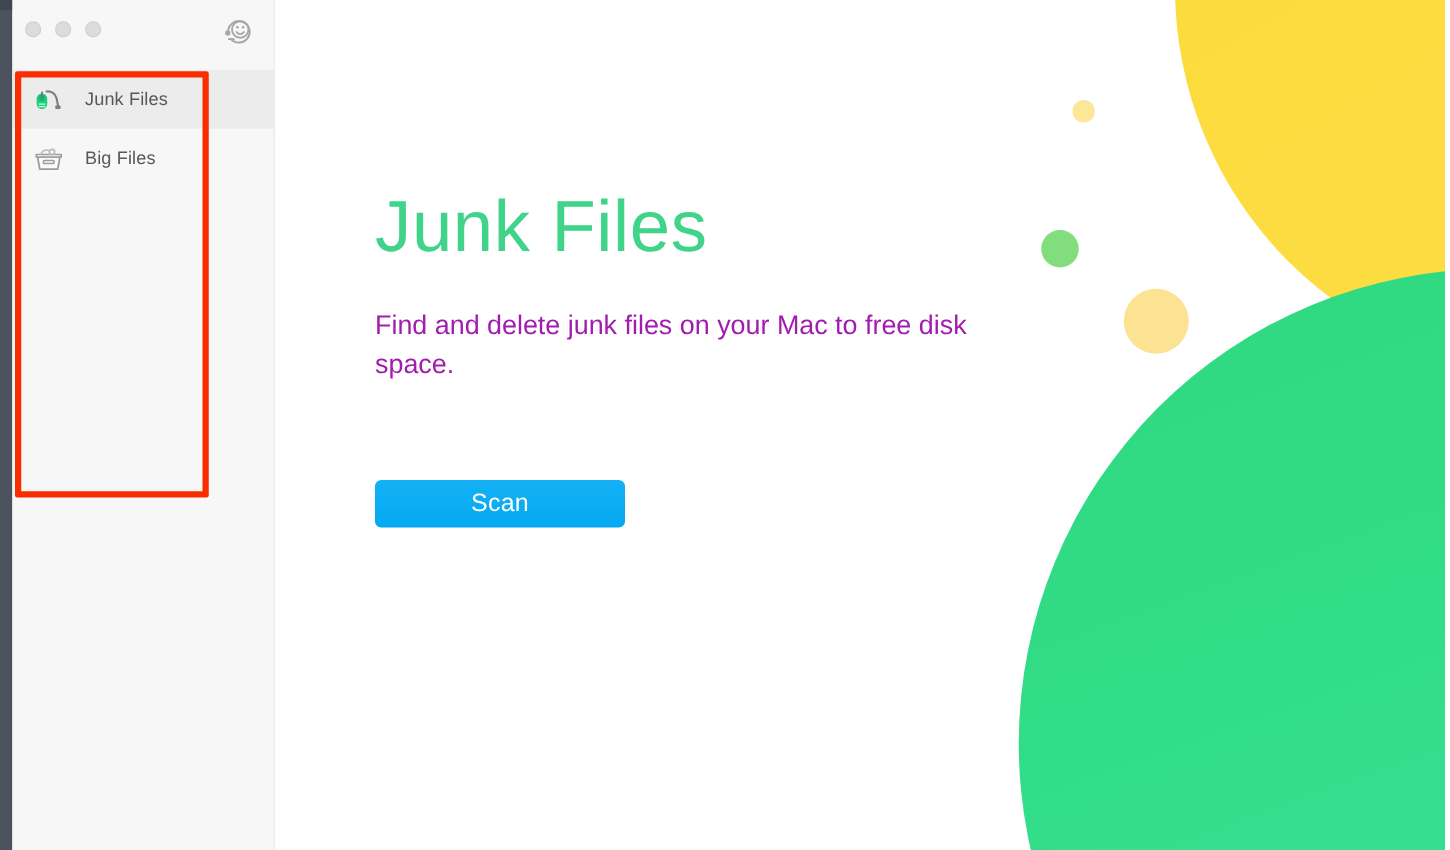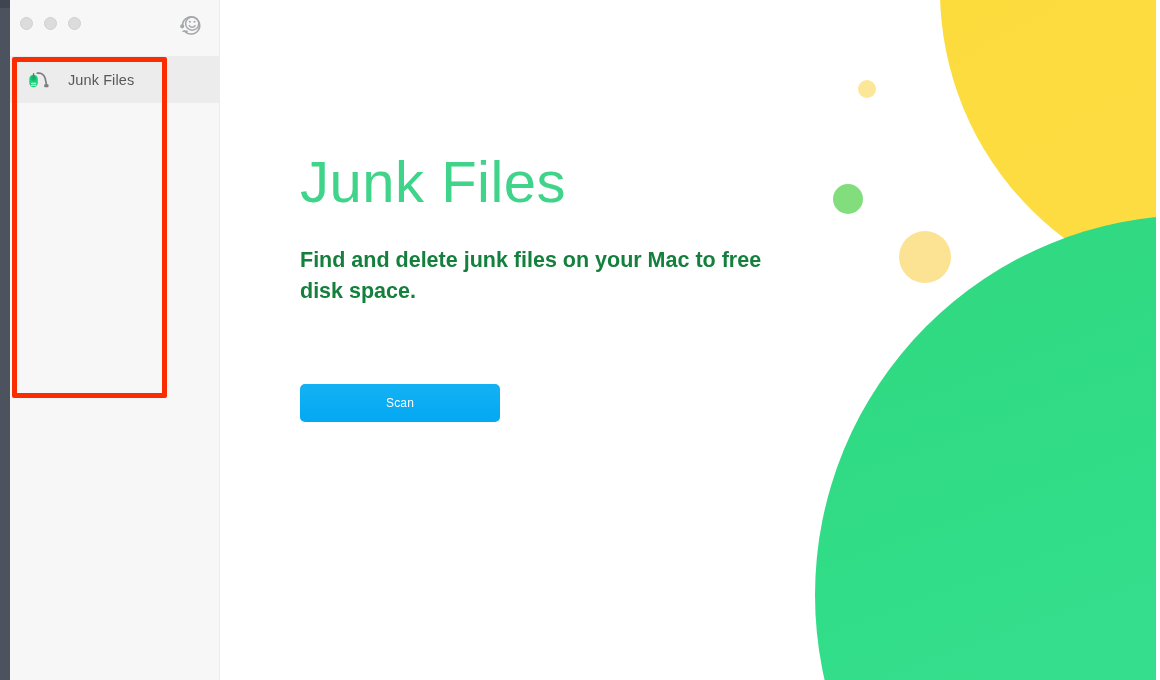--- a/index.html
+++ b/index.html
@@ -120,31 +120,31 @@
     font-weight:300;
     color:#3fd48a;
     letter-spacing:0.5px;
     white-space:nowrap;
   }
   .page-desc {
     position:absolute; left:0; top:245px;
     width:480px;
     font-size:21.5px;
     line-height:31px;
-    color:#15803d;
-    font-weight:700;
+    color:#a21caf;
+    font-weight:400;
   }
   .scan-button {
     position:absolute; left:0; top:384px;
     width:200px; height:38px;
     border:none;
     border-radius:5px;
     background:linear-gradient(180deg,#14b1f4 0%,#03a9f2 100%);
     color:#ffffff;
-    font-size:12px;
+    font-size:20px;
     font-family:"Liberation Sans", sans-serif;
     cursor:pointer;
     letter-spacing:0.2px;
   }
 </style>
 </head>
 <body>
 
 <div id="app">
 
@@ -186,20 +186,32 @@
               <rect x="3.3" y="7.8" width="8.5" height="12.4" rx="4.2" fill="#19d07b"></rect>
               <circle cx="7.55" cy="11.3" r="2.5" fill="#11b86c"></circle>
               <rect x="6.9" y="6.1" width="1.4" height="5.4" rx="0.7" fill="#6f7277"></rect>
               <rect x="4.9" y="15.7" width="5.4" height="1.1" rx="0.5" fill="#ffffff" opacity="0.85"></rect>
               <rect x="4.9" y="17.7" width="5.4" height="1.1" rx="0.5" fill="#ffffff" opacity="0.85"></rect>
             </svg>
           </span>
           <span class="nav-label">Junk Files</span>
         </div>
 
+        <div class="nav-item">
+          <span class="nav-icon">
+            <svg width="26" height="26" viewBox="0 0 26 26">
+              <path d="M4 11.4 L22 11.4 L20.2 21.2 L5.8 21.2 Z" fill="#fbfbfb" stroke="#9a9ca1" stroke-width="1.4" stroke-linejoin="round"></path>
+              <path d="M3 9.6 L23 9.6 L23 11.6 L3 11.6 Z" fill="#fbfbfb" stroke="#9a9ca1" stroke-width="1.3" stroke-linejoin="round"></path>
+              <circle cx="15.6" cy="7.6" r="2.1" fill="none" stroke="#b9bbbf" stroke-width="1.3"></circle>
+              <path d="M6.5 9.5 C8.0 6.6 10.6 5.6 12.6 6.3" fill="none" stroke="#b9bbbf" stroke-width="1.3" stroke-linecap="round"></path>
+              <rect x="8.8" y="14.4" width="8.4" height="2.4" rx="0.6" fill="none" stroke="#9a9ca1" stroke-width="1.3"></rect>
+            </svg>
+          </span>
+          <span class="nav-label">Big Files</span>
+        </div>
 
 
 
 
 
 
       </div>
 
       <div class="redbox"></div>
     </div>

